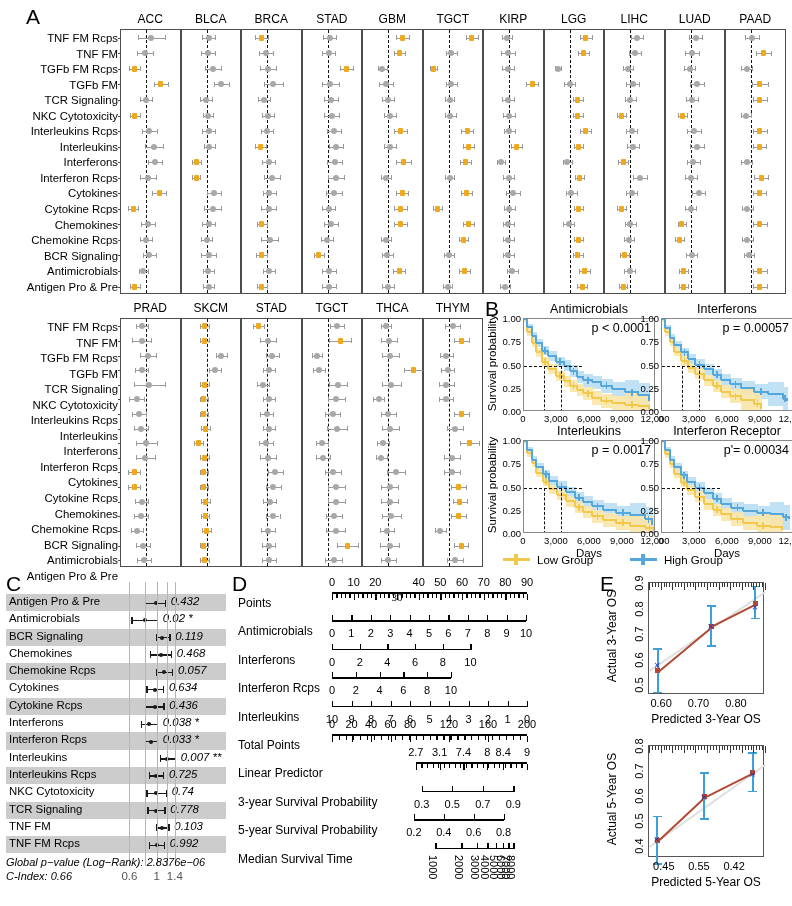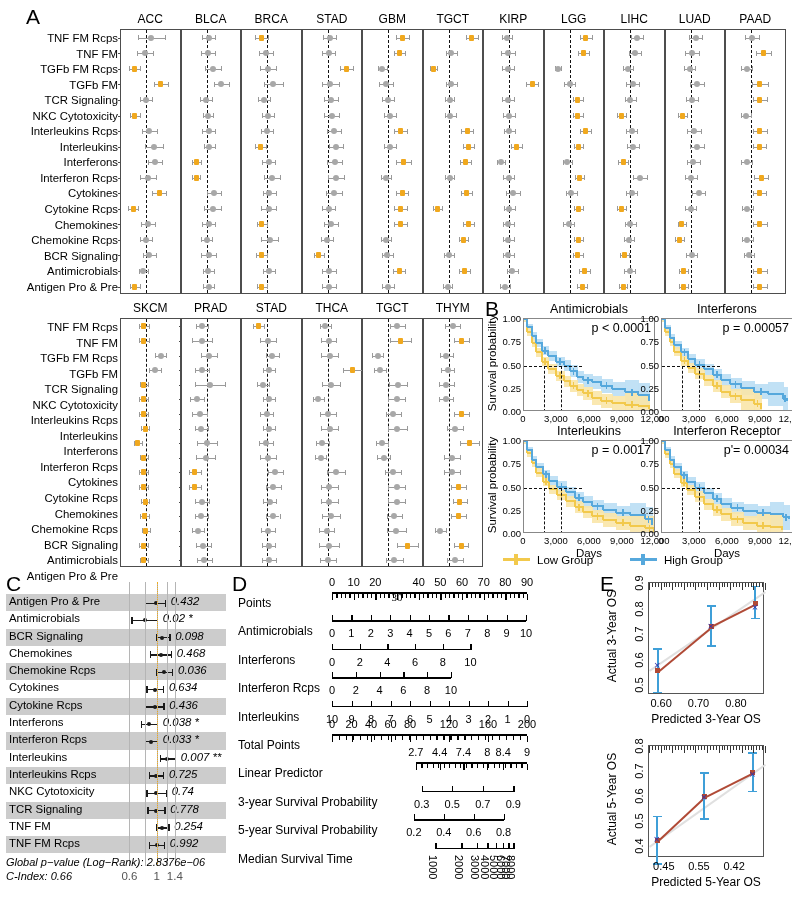--- a/index.html
+++ b/index.html
@@ -918,92 +918,20 @@
       <div>Cytokines</div>
       <div>Cytokine Rcps</div>
       <div>Chemokines</div>
       <div>Chemokine Rcps</div>
       <div>BCR Signaling</div>
       <div>Antimicrobials</div>
       <div>Antigen Pro &amp; Pre</div>
     </div>
   <div class="aGrid" id="aGrid2" style="left:120px;top:318px;height:249px;">
       <div class="aCol" style="width: 60.5px;">
-        <div class="aColHdr">SKCM</div>
-        <div class="aDash" style="left: 25.41px;"></div>
-        <div class="ci" style="left: 18.15px; top: 7.3085px; width: 9.68px;"></div>
-        <div class="ciCap" style="left: 18.15px; top: 4.8085px;"></div>
-        <div class="ciCap" style="left: 27.83px; top: 4.8085px;"></div>
-        <div class="pt" style="left: 20.49px; top: 4.3085px; width: 5px; background: rgb(240, 168, 30); border-radius: 1px;"></div>
-        <div class="ci" style="left: 18.15px; top: 21.9255px; width: 9.68px;"></div>
-        <div class="ciCap" style="left: 18.15px; top: 19.4255px;"></div>
-        <div class="ciCap" style="left: 27.83px; top: 19.4255px;"></div>
-        <div class="pt" style="left: 20.49px; top: 18.9255px; width: 5px; background: rgb(240, 168, 30); border-radius: 1px;"></div>
-        <div class="ci" style="left: 34.485px; top: 36.5425px; width: 10.89px;"></div>
-        <div class="ciCap" style="left: 34.485px; top: 34.0425px;"></div>
-        <div class="ciCap" style="left: 45.375px; top: 34.0425px;"></div>
-        <div class="pt" style="left: 36.93px; top: 33.5425px; width: 6px; background: rgb(168, 168, 168); border-radius: 50%;"></div>
-        <div class="ci" style="left: 27.83px; top: 51.1595px; width: 12.1px;"></div>
-        <div class="ciCap" style="left: 27.83px; top: 48.6595px;"></div>
-        <div class="ciCap" style="left: 39.93px; top: 48.6595px;"></div>
-        <div class="pt" style="left: 30.88px; top: 48.1595px; width: 6px; background: rgb(168, 168, 168); border-radius: 50%;"></div>
-        <div class="ci" style="left: 18.755px; top: 65.7765px; width: 8.47px;"></div>
-        <div class="ciCap" style="left: 18.755px; top: 63.2765px;"></div>
-        <div class="ciCap" style="left: 27.225px; top: 63.2765px;"></div>
-        <div class="pt" style="left: 20.49px; top: 62.7765px; width: 5px; background: rgb(240, 168, 30); border-radius: 1px;"></div>
-        <div class="ci" style="left: 18.15px; top: 80.3935px; width: 8.47px;"></div>
-        <div class="ciCap" style="left: 18.15px; top: 77.8935px;"></div>
-        <div class="ciCap" style="left: 26.62px; top: 77.8935px;"></div>
-        <div class="pt" style="left: 19.885px; top: 77.3935px; width: 5px; background: rgb(240, 168, 30); border-radius: 1px;"></div>
-        <div class="ci" style="left: 18.15px; top: 95.0105px; width: 8.47px;"></div>
-        <div class="ciCap" style="left: 18.15px; top: 92.5105px;"></div>
-        <div class="ciCap" style="left: 26.62px; top: 92.5105px;"></div>
-        <div class="pt" style="left: 19.885px; top: 92.0105px; width: 5px; background: rgb(240, 168, 30); border-radius: 1px;"></div>
-        <div class="ci" style="left: 19.965px; top: 109.627px; width: 8.47px;"></div>
-        <div class="ciCap" style="left: 19.965px; top: 107.127px;"></div>
-        <div class="ciCap" style="left: 28.435px; top: 107.127px;"></div>
-        <div class="pt" style="left: 21.7px; top: 106.627px; width: 5px; background: rgb(240, 168, 30); border-radius: 1px;"></div>
-        <div class="ci" style="left: 12.705px; top: 124.244px; width: 8.47px;"></div>
-        <div class="ciCap" style="left: 12.705px; top: 121.744px;"></div>
-        <div class="ciCap" style="left: 21.175px; top: 121.744px;"></div>
-        <div class="pt" style="left: 14.44px; top: 121.244px; width: 5px; background: rgb(240, 168, 30); border-radius: 1px;"></div>
-        <div class="ci" style="left: 18.755px; top: 138.862px; width: 8.47px;"></div>
-        <div class="ciCap" style="left: 18.755px; top: 136.362px;"></div>
-        <div class="ciCap" style="left: 27.225px; top: 136.362px;"></div>
-        <div class="pt" style="left: 20.49px; top: 135.862px; width: 5px; background: rgb(240, 168, 30); border-radius: 1px;"></div>
-        <div class="ci" style="left: 18.15px; top: 153.478px; width: 8.47px;"></div>
-        <div class="ciCap" style="left: 18.15px; top: 150.978px;"></div>
-        <div class="ciCap" style="left: 26.62px; top: 150.978px;"></div>
-        <div class="pt" style="left: 19.885px; top: 150.478px; width: 5px; background: rgb(240, 168, 30); border-radius: 1px;"></div>
-        <div class="ci" style="left: 18.15px; top: 168.095px; width: 8.47px;"></div>
-        <div class="ciCap" style="left: 18.15px; top: 165.595px;"></div>
-        <div class="ciCap" style="left: 26.62px; top: 165.595px;"></div>
-        <div class="pt" style="left: 19.885px; top: 165.095px; width: 5px; background: rgb(240, 168, 30); border-radius: 1px;"></div>
-        <div class="ci" style="left: 19.965px; top: 182.713px; width: 8.47px;"></div>
-        <div class="ciCap" style="left: 19.965px; top: 180.213px;"></div>
-        <div class="ciCap" style="left: 28.435px; top: 180.213px;"></div>
-        <div class="pt" style="left: 21.7px; top: 179.713px; width: 5px; background: rgb(240, 168, 30); border-radius: 1px;"></div>
-        <div class="ci" style="left: 19.36px; top: 197.329px; width: 8.47px;"></div>
-        <div class="ciCap" style="left: 19.36px; top: 194.829px;"></div>
-        <div class="ciCap" style="left: 27.83px; top: 194.829px;"></div>
-        <div class="pt" style="left: 21.095px; top: 194.329px; width: 5px; background: rgb(240, 168, 30); border-radius: 1px;"></div>
-        <div class="ci" style="left: 20.57px; top: 211.946px; width: 8.47px;"></div>
-        <div class="ciCap" style="left: 20.57px; top: 209.446px;"></div>
-        <div class="ciCap" style="left: 29.04px; top: 209.446px;"></div>
-        <div class="pt" style="left: 22.305px; top: 208.946px; width: 5px; background: rgb(240, 168, 30); border-radius: 1px;"></div>
-        <div class="ci" style="left: 18.15px; top: 226.564px; width: 8.47px;"></div>
-        <div class="ciCap" style="left: 18.15px; top: 224.064px;"></div>
-        <div class="ciCap" style="left: 26.62px; top: 224.064px;"></div>
-        <div class="pt" style="left: 19.885px; top: 223.564px; width: 5px; background: rgb(240, 168, 30); border-radius: 1px;"></div>
-        <div class="ci" style="left: 18.755px; top: 241.18px; width: 8.47px;"></div>
-        <div class="ciCap" style="left: 18.755px; top: 238.68px;"></div>
-        <div class="ciCap" style="left: 27.225px; top: 238.68px;"></div>
-        <div class="pt" style="left: 20.49px; top: 238.18px; width: 5px; background: rgb(240, 168, 30); border-radius: 1px;"></div>
-      </div>
-      <div class="aCol" style="width: 60.5px;">
         <div class="aColHdr">PRAD</div>
         <div class="aDash" style="left: 25.41px;"></div>
         <div class="ci" style="left: 14.52px; top: 7.3085px; width: 12.1px;"></div>
         <div class="ciCap" style="left: 14.52px; top: 4.8085px;"></div>
         <div class="ciCap" style="left: 26.62px; top: 4.8085px;"></div>
         <div class="pt" style="left: 17.57px; top: 4.3085px; width: 6px; background: rgb(168, 168, 168); border-radius: 50%;"></div>
         <div class="tickL" style="top: 7.3085px;"></div>
         <div class="ci" style="left: 10.89px; top: 21.9255px; width: 19.36px;"></div>
         <div class="ciCap" style="left: 10.89px; top: 19.4255px;"></div>
         <div class="ciCap" style="left: 30.25px; top: 19.4255px;"></div>
@@ -1079,20 +1007,92 @@
         <div class="ciCap" style="left: 29.04px; top: 224.064px;"></div>
         <div class="pt" style="left: 18.78px; top: 223.564px; width: 6px; background: rgb(168, 168, 168); border-radius: 50%;"></div>
         <div class="tickL" style="top: 226.564px;"></div>
         <div class="ci" style="left: 15.73px; top: 241.18px; width: 14.52px;"></div>
         <div class="ciCap" style="left: 15.73px; top: 238.68px;"></div>
         <div class="ciCap" style="left: 30.25px; top: 238.68px;"></div>
         <div class="pt" style="left: 19.99px; top: 238.18px; width: 6px; background: rgb(168, 168, 168); border-radius: 50%;"></div>
         <div class="tickL" style="top: 241.18px;"></div>
       </div>
       <div class="aCol" style="width: 60.5px;">
+        <div class="aColHdr">SKCM</div>
+        <div class="aDash" style="left: 25.41px;"></div>
+        <div class="ci" style="left: 18.15px; top: 7.3085px; width: 9.68px;"></div>
+        <div class="ciCap" style="left: 18.15px; top: 4.8085px;"></div>
+        <div class="ciCap" style="left: 27.83px; top: 4.8085px;"></div>
+        <div class="pt" style="left: 20.49px; top: 4.3085px; width: 5px; background: rgb(240, 168, 30); border-radius: 1px;"></div>
+        <div class="ci" style="left: 18.15px; top: 21.9255px; width: 9.68px;"></div>
+        <div class="ciCap" style="left: 18.15px; top: 19.4255px;"></div>
+        <div class="ciCap" style="left: 27.83px; top: 19.4255px;"></div>
+        <div class="pt" style="left: 20.49px; top: 18.9255px; width: 5px; background: rgb(240, 168, 30); border-radius: 1px;"></div>
+        <div class="ci" style="left: 34.485px; top: 36.5425px; width: 10.89px;"></div>
+        <div class="ciCap" style="left: 34.485px; top: 34.0425px;"></div>
+        <div class="ciCap" style="left: 45.375px; top: 34.0425px;"></div>
+        <div class="pt" style="left: 36.93px; top: 33.5425px; width: 6px; background: rgb(168, 168, 168); border-radius: 50%;"></div>
+        <div class="ci" style="left: 27.83px; top: 51.1595px; width: 12.1px;"></div>
+        <div class="ciCap" style="left: 27.83px; top: 48.6595px;"></div>
+        <div class="ciCap" style="left: 39.93px; top: 48.6595px;"></div>
+        <div class="pt" style="left: 30.88px; top: 48.1595px; width: 6px; background: rgb(168, 168, 168); border-radius: 50%;"></div>
+        <div class="ci" style="left: 18.755px; top: 65.7765px; width: 8.47px;"></div>
+        <div class="ciCap" style="left: 18.755px; top: 63.2765px;"></div>
+        <div class="ciCap" style="left: 27.225px; top: 63.2765px;"></div>
+        <div class="pt" style="left: 20.49px; top: 62.7765px; width: 5px; background: rgb(240, 168, 30); border-radius: 1px;"></div>
+        <div class="ci" style="left: 18.15px; top: 80.3935px; width: 8.47px;"></div>
+        <div class="ciCap" style="left: 18.15px; top: 77.8935px;"></div>
+        <div class="ciCap" style="left: 26.62px; top: 77.8935px;"></div>
+        <div class="pt" style="left: 19.885px; top: 77.3935px; width: 5px; background: rgb(240, 168, 30); border-radius: 1px;"></div>
+        <div class="ci" style="left: 18.15px; top: 95.0105px; width: 8.47px;"></div>
+        <div class="ciCap" style="left: 18.15px; top: 92.5105px;"></div>
+        <div class="ciCap" style="left: 26.62px; top: 92.5105px;"></div>
+        <div class="pt" style="left: 19.885px; top: 92.0105px; width: 5px; background: rgb(240, 168, 30); border-radius: 1px;"></div>
+        <div class="ci" style="left: 19.965px; top: 109.627px; width: 8.47px;"></div>
+        <div class="ciCap" style="left: 19.965px; top: 107.127px;"></div>
+        <div class="ciCap" style="left: 28.435px; top: 107.127px;"></div>
+        <div class="pt" style="left: 21.7px; top: 106.627px; width: 5px; background: rgb(240, 168, 30); border-radius: 1px;"></div>
+        <div class="ci" style="left: 12.705px; top: 124.244px; width: 8.47px;"></div>
+        <div class="ciCap" style="left: 12.705px; top: 121.744px;"></div>
+        <div class="ciCap" style="left: 21.175px; top: 121.744px;"></div>
+        <div class="pt" style="left: 14.44px; top: 121.244px; width: 5px; background: rgb(240, 168, 30); border-radius: 1px;"></div>
+        <div class="ci" style="left: 18.755px; top: 138.862px; width: 8.47px;"></div>
+        <div class="ciCap" style="left: 18.755px; top: 136.362px;"></div>
+        <div class="ciCap" style="left: 27.225px; top: 136.362px;"></div>
+        <div class="pt" style="left: 20.49px; top: 135.862px; width: 5px; background: rgb(240, 168, 30); border-radius: 1px;"></div>
+        <div class="ci" style="left: 18.15px; top: 153.478px; width: 8.47px;"></div>
+        <div class="ciCap" style="left: 18.15px; top: 150.978px;"></div>
+        <div class="ciCap" style="left: 26.62px; top: 150.978px;"></div>
+        <div class="pt" style="left: 19.885px; top: 150.478px; width: 5px; background: rgb(240, 168, 30); border-radius: 1px;"></div>
+        <div class="ci" style="left: 18.15px; top: 168.095px; width: 8.47px;"></div>
+        <div class="ciCap" style="left: 18.15px; top: 165.595px;"></div>
+        <div class="ciCap" style="left: 26.62px; top: 165.595px;"></div>
+        <div class="pt" style="left: 19.885px; top: 165.095px; width: 5px; background: rgb(240, 168, 30); border-radius: 1px;"></div>
+        <div class="ci" style="left: 19.965px; top: 182.713px; width: 8.47px;"></div>
+        <div class="ciCap" style="left: 19.965px; top: 180.213px;"></div>
+        <div class="ciCap" style="left: 28.435px; top: 180.213px;"></div>
+        <div class="pt" style="left: 21.7px; top: 179.713px; width: 5px; background: rgb(240, 168, 30); border-radius: 1px;"></div>
+        <div class="ci" style="left: 19.36px; top: 197.329px; width: 8.47px;"></div>
+        <div class="ciCap" style="left: 19.36px; top: 194.829px;"></div>
+        <div class="ciCap" style="left: 27.83px; top: 194.829px;"></div>
+        <div class="pt" style="left: 21.095px; top: 194.329px; width: 5px; background: rgb(240, 168, 30); border-radius: 1px;"></div>
+        <div class="ci" style="left: 20.57px; top: 211.946px; width: 8.47px;"></div>
+        <div class="ciCap" style="left: 20.57px; top: 209.446px;"></div>
+        <div class="ciCap" style="left: 29.04px; top: 209.446px;"></div>
+        <div class="pt" style="left: 22.305px; top: 208.946px; width: 5px; background: rgb(240, 168, 30); border-radius: 1px;"></div>
+        <div class="ci" style="left: 18.15px; top: 226.564px; width: 8.47px;"></div>
+        <div class="ciCap" style="left: 18.15px; top: 224.064px;"></div>
+        <div class="ciCap" style="left: 26.62px; top: 224.064px;"></div>
+        <div class="pt" style="left: 19.885px; top: 223.564px; width: 5px; background: rgb(240, 168, 30); border-radius: 1px;"></div>
+        <div class="ci" style="left: 18.755px; top: 241.18px; width: 8.47px;"></div>
+        <div class="ciCap" style="left: 18.755px; top: 238.68px;"></div>
+        <div class="ciCap" style="left: 27.225px; top: 238.68px;"></div>
+        <div class="pt" style="left: 20.49px; top: 238.18px; width: 5px; background: rgb(240, 168, 30); border-radius: 1px;"></div>
+      </div>
+      <div class="aCol" style="width: 60.5px;">
         <div class="aColHdr">STAD</div>
         <div class="aDash" style="left: 25.41px;"></div>
         <div class="ci" style="left: 10.89px; top: 7.3085px; width: 10.89px;"></div>
         <div class="ciCap" style="left: 10.89px; top: 4.8085px;"></div>
         <div class="ciCap" style="left: 21.78px; top: 4.8085px;"></div>
         <div class="pt" style="left: 13.835px; top: 4.3085px; width: 5px; background: rgb(240, 168, 30); border-radius: 1px;"></div>
         <div class="ci" style="left: 18.15px; top: 21.9255px; width: 15.73px;"></div>
         <div class="ciCap" style="left: 18.15px; top: 19.4255px;"></div>
         <div class="ciCap" style="left: 33.88px; top: 19.4255px;"></div>
         <div class="pt" style="left: 23.015px; top: 18.9255px; width: 6px; background: rgb(168, 168, 168); border-radius: 50%;"></div>
@@ -1149,20 +1149,92 @@
         <div class="ciCap" style="left: 33.275px; top: 209.446px;"></div>
         <div class="pt" style="left: 23.015px; top: 208.946px; width: 6px; background: rgb(168, 168, 168); border-radius: 50%;"></div>
         <div class="ci" style="left: 19.965px; top: 226.564px; width: 13.31px;"></div>
         <div class="ciCap" style="left: 19.965px; top: 224.064px;"></div>
         <div class="ciCap" style="left: 33.275px; top: 224.064px;"></div>
         <div class="pt" style="left: 23.62px; top: 223.564px; width: 6px; background: rgb(168, 168, 168); border-radius: 50%;"></div>
         <div class="ci" style="left: 19.965px; top: 241.18px; width: 14.52px;"></div>
         <div class="ciCap" style="left: 19.965px; top: 238.68px;"></div>
         <div class="ciCap" style="left: 34.485px; top: 238.68px;"></div>
         <div class="pt" style="left: 24.225px; top: 238.18px; width: 6px; background: rgb(168, 168, 168); border-radius: 50%;"></div>
+      </div>
+      <div class="aCol" style="width: 60.5px;">
+        <div class="aColHdr">TGCT</div>
+        <div class="aDash" style="left: 25.41px;"></div>
+        <div class="ci" style="left: 27.225px; top: 7.3085px; width: 14.52px;"></div>
+        <div class="ciCap" style="left: 27.225px; top: 4.8085px;"></div>
+        <div class="ciCap" style="left: 41.745px; top: 4.8085px;"></div>
+        <div class="pt" style="left: 31.485px; top: 4.3085px; width: 6px; background: rgb(168, 168, 168); border-radius: 50%;"></div>
+        <div class="ci" style="left: 26.62px; top: 21.9255px; width: 21.78px;"></div>
+        <div class="ciCap" style="left: 26.62px; top: 19.4255px;"></div>
+        <div class="ciCap" style="left: 48.4px; top: 19.4255px;"></div>
+        <div class="pt" style="left: 35.01px; top: 18.9255px; width: 5px; background: rgb(240, 168, 30); border-radius: 1px;"></div>
+        <div class="ci" style="left: 9.075px; top: 36.5425px; width: 10.89px;"></div>
+        <div class="ciCap" style="left: 9.075px; top: 34.0425px;"></div>
+        <div class="ciCap" style="left: 19.965px; top: 34.0425px;"></div>
+        <div class="pt" style="left: 11.52px; top: 33.5425px; width: 6px; background: rgb(168, 168, 168); border-radius: 50%;"></div>
+        <div class="ci" style="left: 10.89px; top: 51.1595px; width: 12.1px;"></div>
+        <div class="ciCap" style="left: 10.89px; top: 48.6595px;"></div>
+        <div class="ciCap" style="left: 22.99px; top: 48.6595px;"></div>
+        <div class="pt" style="left: 13.94px; top: 48.1595px; width: 6px; background: rgb(168, 168, 168); border-radius: 50%;"></div>
+        <div class="ci" style="left: 26.015px; top: 65.7765px; width: 18.15px;"></div>
+        <div class="ciCap" style="left: 26.015px; top: 63.2765px;"></div>
+        <div class="ciCap" style="left: 44.165px; top: 63.2765px;"></div>
+        <div class="pt" style="left: 32.09px; top: 62.7765px; width: 6px; background: rgb(168, 168, 168); border-radius: 50%;"></div>
+        <div class="ci" style="left: 25.41px; top: 80.3935px; width: 16.94px;"></div>
+        <div class="ciCap" style="left: 25.41px; top: 77.8935px;"></div>
+        <div class="ciCap" style="left: 42.35px; top: 77.8935px;"></div>
+        <div class="pt" style="left: 30.88px; top: 77.3935px; width: 6px; background: rgb(168, 168, 168); border-radius: 50%;"></div>
+        <div class="ci" style="left: 22.99px; top: 95.0105px; width: 14.52px;"></div>
+        <div class="ciCap" style="left: 22.99px; top: 92.5105px;"></div>
+        <div class="ciCap" style="left: 37.51px; top: 92.5105px;"></div>
+        <div class="pt" style="left: 27.25px; top: 92.0105px; width: 6px; background: rgb(168, 168, 168); border-radius: 50%;"></div>
+        <div class="ci" style="left: 24.805px; top: 109.627px; width: 19.36px;"></div>
+        <div class="ciCap" style="left: 24.805px; top: 107.127px;"></div>
+        <div class="ciCap" style="left: 44.165px; top: 107.127px;"></div>
+        <div class="pt" style="left: 31.485px; top: 106.627px; width: 6px; background: rgb(168, 168, 168); border-radius: 50%;"></div>
+        <div class="ci" style="left: 13.31px; top: 124.244px; width: 12.1px;"></div>
+        <div class="ciCap" style="left: 13.31px; top: 121.744px;"></div>
+        <div class="ciCap" style="left: 25.41px; top: 121.744px;"></div>
+        <div class="pt" style="left: 16.36px; top: 121.244px; width: 6px; background: rgb(168, 168, 168); border-radius: 50%;"></div>
+        <div class="ci" style="left: 13.915px; top: 138.862px; width: 13.31px;"></div>
+        <div class="ciCap" style="left: 13.915px; top: 136.362px;"></div>
+        <div class="ciCap" style="left: 27.225px; top: 136.362px;"></div>
+        <div class="pt" style="left: 17.57px; top: 135.862px; width: 6px; background: rgb(168, 168, 168); border-radius: 50%;"></div>
+        <div class="ci" style="left: 22.385px; top: 153.478px; width: 15.73px;"></div>
+        <div class="ciCap" style="left: 22.385px; top: 150.978px;"></div>
+        <div class="ciCap" style="left: 38.115px; top: 150.978px;"></div>
+        <div class="pt" style="left: 27.25px; top: 150.478px; width: 6px; background: rgb(168, 168, 168); border-radius: 50%;"></div>
+        <div class="ci" style="left: 25.41px; top: 168.095px; width: 16.94px;"></div>
+        <div class="ciCap" style="left: 25.41px; top: 165.595px;"></div>
+        <div class="ciCap" style="left: 42.35px; top: 165.595px;"></div>
+        <div class="pt" style="left: 30.88px; top: 165.095px; width: 6px; background: rgb(168, 168, 168); border-radius: 50%;"></div>
+        <div class="ci" style="left: 25.41px; top: 182.713px; width: 16.94px;"></div>
+        <div class="ciCap" style="left: 25.41px; top: 180.213px;"></div>
+        <div class="ciCap" style="left: 42.35px; top: 180.213px;"></div>
+        <div class="pt" style="left: 30.88px; top: 179.713px; width: 6px; background: rgb(168, 168, 168); border-radius: 50%;"></div>
+        <div class="ci" style="left: 23.595px; top: 197.329px; width: 15.73px;"></div>
+        <div class="ciCap" style="left: 23.595px; top: 194.829px;"></div>
+        <div class="ciCap" style="left: 39.325px; top: 194.829px;"></div>
+        <div class="pt" style="left: 28.46px; top: 194.329px; width: 6px; background: rgb(168, 168, 168); border-radius: 50%;"></div>
+        <div class="ci" style="left: 23.595px; top: 211.946px; width: 19.36px;"></div>
+        <div class="ciCap" style="left: 23.595px; top: 209.446px;"></div>
+        <div class="ciCap" style="left: 42.955px; top: 209.446px;"></div>
+        <div class="pt" style="left: 30.275px; top: 208.946px; width: 6px; background: rgb(168, 168, 168); border-radius: 50%;"></div>
+        <div class="ci" style="left: 34.485px; top: 226.564px; width: 20.57px;"></div>
+        <div class="ciCap" style="left: 34.485px; top: 224.064px;"></div>
+        <div class="ciCap" style="left: 55.055px; top: 224.064px;"></div>
+        <div class="pt" style="left: 42.27px; top: 223.564px; width: 5px; background: rgb(240, 168, 30); border-radius: 1px;"></div>
+        <div class="ci" style="left: 22.99px; top: 241.18px; width: 16.94px;"></div>
+        <div class="ciCap" style="left: 22.99px; top: 238.68px;"></div>
+        <div class="ciCap" style="left: 39.93px; top: 238.68px;"></div>
+        <div class="pt" style="left: 28.46px; top: 238.18px; width: 6px; background: rgb(168, 168, 168); border-radius: 50%;"></div>
       </div>
       <div class="aCol" style="width: 60.5px;">
         <div class="aColHdr">THCA</div>
         <div class="aDash" style="left: 25.41px;"></div>
         <div class="ci" style="left: 17.545px; top: 7.3085px; width: 10.89px;"></div>
         <div class="ciCap" style="left: 17.545px; top: 4.8085px;"></div>
         <div class="ciCap" style="left: 28.435px; top: 4.8085px;"></div>
         <div class="pt" style="left: 19.99px; top: 4.3085px; width: 6px; background: rgb(168, 168, 168); border-radius: 50%;"></div>
         <div class="ci" style="left: 18.15px; top: 21.9255px; width: 15.73px;"></div>
         <div class="ciCap" style="left: 18.15px; top: 19.4255px;"></div>
@@ -1221,92 +1293,20 @@
         <div class="ciCap" style="left: 31.46px; top: 209.446px;"></div>
         <div class="pt" style="left: 21.2px; top: 208.946px; width: 6px; background: rgb(168, 168, 168); border-radius: 50%;"></div>
         <div class="ci" style="left: 16.94px; top: 226.564px; width: 19.36px;"></div>
         <div class="ciCap" style="left: 16.94px; top: 224.064px;"></div>
         <div class="ciCap" style="left: 36.3px; top: 224.064px;"></div>
         <div class="pt" style="left: 23.62px; top: 223.564px; width: 6px; background: rgb(168, 168, 168); border-radius: 50%;"></div>
         <div class="ci" style="left: 17.545px; top: 241.18px; width: 15.73px;"></div>
         <div class="ciCap" style="left: 17.545px; top: 238.68px;"></div>
         <div class="ciCap" style="left: 33.275px; top: 238.68px;"></div>
         <div class="pt" style="left: 22.41px; top: 238.18px; width: 6px; background: rgb(168, 168, 168); border-radius: 50%;"></div>
-      </div>
-      <div class="aCol" style="width: 60.5px;">
-        <div class="aColHdr">TGCT</div>
-        <div class="aDash" style="left: 25.41px;"></div>
-        <div class="ci" style="left: 27.225px; top: 7.3085px; width: 14.52px;"></div>
-        <div class="ciCap" style="left: 27.225px; top: 4.8085px;"></div>
-        <div class="ciCap" style="left: 41.745px; top: 4.8085px;"></div>
-        <div class="pt" style="left: 31.485px; top: 4.3085px; width: 6px; background: rgb(168, 168, 168); border-radius: 50%;"></div>
-        <div class="ci" style="left: 26.62px; top: 21.9255px; width: 21.78px;"></div>
-        <div class="ciCap" style="left: 26.62px; top: 19.4255px;"></div>
-        <div class="ciCap" style="left: 48.4px; top: 19.4255px;"></div>
-        <div class="pt" style="left: 35.01px; top: 18.9255px; width: 5px; background: rgb(240, 168, 30); border-radius: 1px;"></div>
-        <div class="ci" style="left: 9.075px; top: 36.5425px; width: 10.89px;"></div>
-        <div class="ciCap" style="left: 9.075px; top: 34.0425px;"></div>
-        <div class="ciCap" style="left: 19.965px; top: 34.0425px;"></div>
-        <div class="pt" style="left: 11.52px; top: 33.5425px; width: 6px; background: rgb(168, 168, 168); border-radius: 50%;"></div>
-        <div class="ci" style="left: 10.89px; top: 51.1595px; width: 12.1px;"></div>
-        <div class="ciCap" style="left: 10.89px; top: 48.6595px;"></div>
-        <div class="ciCap" style="left: 22.99px; top: 48.6595px;"></div>
-        <div class="pt" style="left: 13.94px; top: 48.1595px; width: 6px; background: rgb(168, 168, 168); border-radius: 50%;"></div>
-        <div class="ci" style="left: 26.015px; top: 65.7765px; width: 18.15px;"></div>
-        <div class="ciCap" style="left: 26.015px; top: 63.2765px;"></div>
-        <div class="ciCap" style="left: 44.165px; top: 63.2765px;"></div>
-        <div class="pt" style="left: 32.09px; top: 62.7765px; width: 6px; background: rgb(168, 168, 168); border-radius: 50%;"></div>
-        <div class="ci" style="left: 25.41px; top: 80.3935px; width: 16.94px;"></div>
-        <div class="ciCap" style="left: 25.41px; top: 77.8935px;"></div>
-        <div class="ciCap" style="left: 42.35px; top: 77.8935px;"></div>
-        <div class="pt" style="left: 30.88px; top: 77.3935px; width: 6px; background: rgb(168, 168, 168); border-radius: 50%;"></div>
-        <div class="ci" style="left: 22.99px; top: 95.0105px; width: 14.52px;"></div>
-        <div class="ciCap" style="left: 22.99px; top: 92.5105px;"></div>
-        <div class="ciCap" style="left: 37.51px; top: 92.5105px;"></div>
-        <div class="pt" style="left: 27.25px; top: 92.0105px; width: 6px; background: rgb(168, 168, 168); border-radius: 50%;"></div>
-        <div class="ci" style="left: 24.805px; top: 109.627px; width: 19.36px;"></div>
-        <div class="ciCap" style="left: 24.805px; top: 107.127px;"></div>
-        <div class="ciCap" style="left: 44.165px; top: 107.127px;"></div>
-        <div class="pt" style="left: 31.485px; top: 106.627px; width: 6px; background: rgb(168, 168, 168); border-radius: 50%;"></div>
-        <div class="ci" style="left: 13.31px; top: 124.244px; width: 12.1px;"></div>
-        <div class="ciCap" style="left: 13.31px; top: 121.744px;"></div>
-        <div class="ciCap" style="left: 25.41px; top: 121.744px;"></div>
-        <div class="pt" style="left: 16.36px; top: 121.244px; width: 6px; background: rgb(168, 168, 168); border-radius: 50%;"></div>
-        <div class="ci" style="left: 13.915px; top: 138.862px; width: 13.31px;"></div>
-        <div class="ciCap" style="left: 13.915px; top: 136.362px;"></div>
-        <div class="ciCap" style="left: 27.225px; top: 136.362px;"></div>
-        <div class="pt" style="left: 17.57px; top: 135.862px; width: 6px; background: rgb(168, 168, 168); border-radius: 50%;"></div>
-        <div class="ci" style="left: 22.385px; top: 153.478px; width: 15.73px;"></div>
-        <div class="ciCap" style="left: 22.385px; top: 150.978px;"></div>
-        <div class="ciCap" style="left: 38.115px; top: 150.978px;"></div>
-        <div class="pt" style="left: 27.25px; top: 150.478px; width: 6px; background: rgb(168, 168, 168); border-radius: 50%;"></div>
-        <div class="ci" style="left: 25.41px; top: 168.095px; width: 16.94px;"></div>
-        <div class="ciCap" style="left: 25.41px; top: 165.595px;"></div>
-        <div class="ciCap" style="left: 42.35px; top: 165.595px;"></div>
-        <div class="pt" style="left: 30.88px; top: 165.095px; width: 6px; background: rgb(168, 168, 168); border-radius: 50%;"></div>
-        <div class="ci" style="left: 25.41px; top: 182.713px; width: 16.94px;"></div>
-        <div class="ciCap" style="left: 25.41px; top: 180.213px;"></div>
-        <div class="ciCap" style="left: 42.35px; top: 180.213px;"></div>
-        <div class="pt" style="left: 30.88px; top: 179.713px; width: 6px; background: rgb(168, 168, 168); border-radius: 50%;"></div>
-        <div class="ci" style="left: 23.595px; top: 197.329px; width: 15.73px;"></div>
-        <div class="ciCap" style="left: 23.595px; top: 194.829px;"></div>
-        <div class="ciCap" style="left: 39.325px; top: 194.829px;"></div>
-        <div class="pt" style="left: 28.46px; top: 194.329px; width: 6px; background: rgb(168, 168, 168); border-radius: 50%;"></div>
-        <div class="ci" style="left: 23.595px; top: 211.946px; width: 19.36px;"></div>
-        <div class="ciCap" style="left: 23.595px; top: 209.446px;"></div>
-        <div class="ciCap" style="left: 42.955px; top: 209.446px;"></div>
-        <div class="pt" style="left: 30.275px; top: 208.946px; width: 6px; background: rgb(168, 168, 168); border-radius: 50%;"></div>
-        <div class="ci" style="left: 34.485px; top: 226.564px; width: 20.57px;"></div>
-        <div class="ciCap" style="left: 34.485px; top: 224.064px;"></div>
-        <div class="ciCap" style="left: 55.055px; top: 224.064px;"></div>
-        <div class="pt" style="left: 42.27px; top: 223.564px; width: 5px; background: rgb(240, 168, 30); border-radius: 1px;"></div>
-        <div class="ci" style="left: 22.99px; top: 241.18px; width: 16.94px;"></div>
-        <div class="ciCap" style="left: 22.99px; top: 238.68px;"></div>
-        <div class="ciCap" style="left: 39.93px; top: 238.68px;"></div>
-        <div class="pt" style="left: 28.46px; top: 238.18px; width: 6px; background: rgb(168, 168, 168); border-radius: 50%;"></div>
       </div>
       <div class="aCol" style="width: 60.5px;">
         <div class="aColHdr">THYM</div>
         <div class="aDash" style="left: 25.41px;"></div>
         <div class="ci" style="left: 21.175px; top: 7.3085px; width: 15.73px;"></div>
         <div class="ciCap" style="left: 21.175px; top: 4.8085px;"></div>
         <div class="ciCap" style="left: 36.905px; top: 4.8085px;"></div>
         <div class="pt" style="left: 26.04px; top: 4.3085px; width: 6px; background: rgb(168, 168, 168); border-radius: 50%;"></div>
         <div class="ci" style="left: 30.25px; top: 21.9255px; width: 15.73px;"></div>
         <div class="ciCap" style="left: 30.25px; top: 19.4255px;"></div>
@@ -1895,37 +1895,37 @@
         <div class="cHRcap" style="left: 150.805px; top: 5.5px;"></div>
         <div class="cDot" style="left: 136.843px; top: 7.2px;"></div>
         <span class="cP" style="left: 156.805px;">0.02 *</span>
       </div>
       <div class="cRow odd">
         <span class="cName">BCR Signaling</span>
         <div class="cHR" style="left: 149.722px; top: 8.5px; width: 13.472px;"></div>
         <div class="cHRcap" style="left: 149.722px; top: 5.5px;"></div>
         <div class="cHRcap" style="left: 163.194px; top: 5.5px;"></div>
         <div class="cDot" style="left: 154.399px; top: 7.2px;"></div>
-        <span class="cP" style="left: 169.194px;">0.098</span>
+        <span class="cP" style="left: 169.194px;">0.119</span>
       </div>
       <div class="cRow">
         <span class="cName">Chemokines</span>
         <div class="cHR" style="left: 143.952px; top: 8.5px; width: 20.917px;"></div>
         <div class="cHRcap" style="left: 143.952px; top: 5.5px;"></div>
         <div class="cHRcap" style="left: 164.869px; top: 5.5px;"></div>
         <div class="cDot" style="left: 152.931px; top: 7.2px;"></div>
         <span class="cP" style="left: 170.869px;">0.468</span>
       </div>
       <div class="cRow odd">
         <span class="cName">Chemokine Rcps</span>
         <div class="cHR" style="left: 150.266px; top: 8.5px; width: 15.8261px;"></div>
         <div class="cHRcap" style="left: 150.266px; top: 5.5px;"></div>
         <div class="cHRcap" style="left: 166.092px; top: 5.5px;"></div>
         <div class="cDot" style="left: 156.297px; top: 7.2px;"></div>
-        <span class="cP" style="left: 172.092px;">0.036</span>
+        <span class="cP" style="left: 172.092px;">0.057</span>
       </div>
       <div class="cRow">
         <span class="cName">Cytokines</span>
         <div class="cHR" style="left: 140.167px; top: 8.5px; width: 16.7133px;"></div>
         <div class="cHRcap" style="left: 140.167px; top: 5.5px;"></div>
         <div class="cHRcap" style="left: 156.88px; top: 5.5px;"></div>
         <div class="cDot" style="left: 147.172px; top: 7.2px;"></div>
         <span class="cP" style="left: 162.88px;">0.634</span>
       </div>
       <div class="cRow odd">
@@ -1983,21 +1983,21 @@
         <div class="cHRcap" style="left: 158.297px; top: 5.5px;"></div>
         <div class="cDot" style="left: 148.266px; top: 7.2px;"></div>
         <span class="cP" style="left: 164.297px;">0.778</span>
       </div>
       <div class="cRow">
         <span class="cName">TNF FM</span>
         <div class="cHR" style="left: 149.722px; top: 8.5px; width: 12.6143px;"></div>
         <div class="cHRcap" style="left: 149.722px; top: 5.5px;"></div>
         <div class="cHRcap" style="left: 162.336px; top: 5.5px;"></div>
         <div class="cDot" style="left: 153.914px; top: 7.2px;"></div>
-        <span class="cP" style="left: 168.336px;">0.254</span>
+        <span class="cP" style="left: 168.336px;">0.103</span>
       </div>
       <div class="cRow odd">
         <span class="cName">TNF FM Rcps</span>
         <div class="cHR" style="left: 142.72px; top: 8.5px; width: 15.109px;"></div>
         <div class="cHRcap" style="left: 142.72px; top: 5.5px;"></div>
         <div class="cHRcap" style="left: 157.829px; top: 5.5px;"></div>
         <div class="cDot" style="left: 148.805px; top: 7.2px;"></div>
         <span class="cP" style="left: 163.829px;">0.992</span>
       </div>
       <div class="cVGrid" style="left: 123.422px; top: -12px; height: 283.5px;"></div>
@@ -2228,21 +2228,21 @@
       <div class="dTk" style="left: 513.071px; top: 735.5px; height: 4px;"></div>
       <div class="dTk" style="left: 520.036px; top: 735.5px; height: 4px;"></div>
       <div class="dTk" style="left: 527px; top: 735.5px; height: 4px;"></div>
       <div class="dTk" style="left: 332px; top: 735.5px; height: 6px;"></div>
       <div class="dTk" style="left: 527px; top: 735.5px; height: 6px;"></div>
       <div class="dRowName" style="left: 238px; top: 766.4px;">Linear Predictor</div>
       <div class="dAxis" style="left: 415.85px; top: 762.4px; width: 111.15px;"></div>
       <div class="dTk" style="left: 415.85px; top: 763.9px; height: 6px;"></div>
       <div class="dTkLab" style="left: 399.85px; top: 746.4px; width: 32px;">2.7</div>
       <div class="dTk" style="left: 439.668px; top: 763.9px; height: 6px;"></div>
-      <div class="dTkLab" style="left: 423.668px; top: 746.4px; width: 32px;">4.4</div>
+      <div class="dTkLab" style="left: 423.668px; top: 746.4px; width: 32px;">3.1</div>
       <div class="dTk" style="left: 463.486px; top: 763.9px; height: 6px;"></div>
       <div class="dTkLab" style="left: 447.486px; top: 746.4px; width: 32px;">7.4</div>
       <div class="dTk" style="left: 487.304px; top: 763.9px; height: 6px;"></div>
       <div class="dTkLab" style="left: 471.304px; top: 746.4px; width: 32px;">8</div>
       <div class="dTk" style="left: 503.182px; top: 763.9px; height: 6px;"></div>
       <div class="dTkLab" style="left: 487.182px; top: 746.4px; width: 32px;">8.4</div>
       <div class="dTk" style="left: 527px; top: 763.9px; height: 6px;"></div>
       <div class="dTkLab" style="left: 511px; top: 746.4px; width: 32px;">9</div>
       <div class="dTk" style="left: 415.85px; top: 763.9px; height: 4px;"></div>
       <div class="dTk" style="left: 421.408px; top: 763.9px; height: 4px;"></div>

